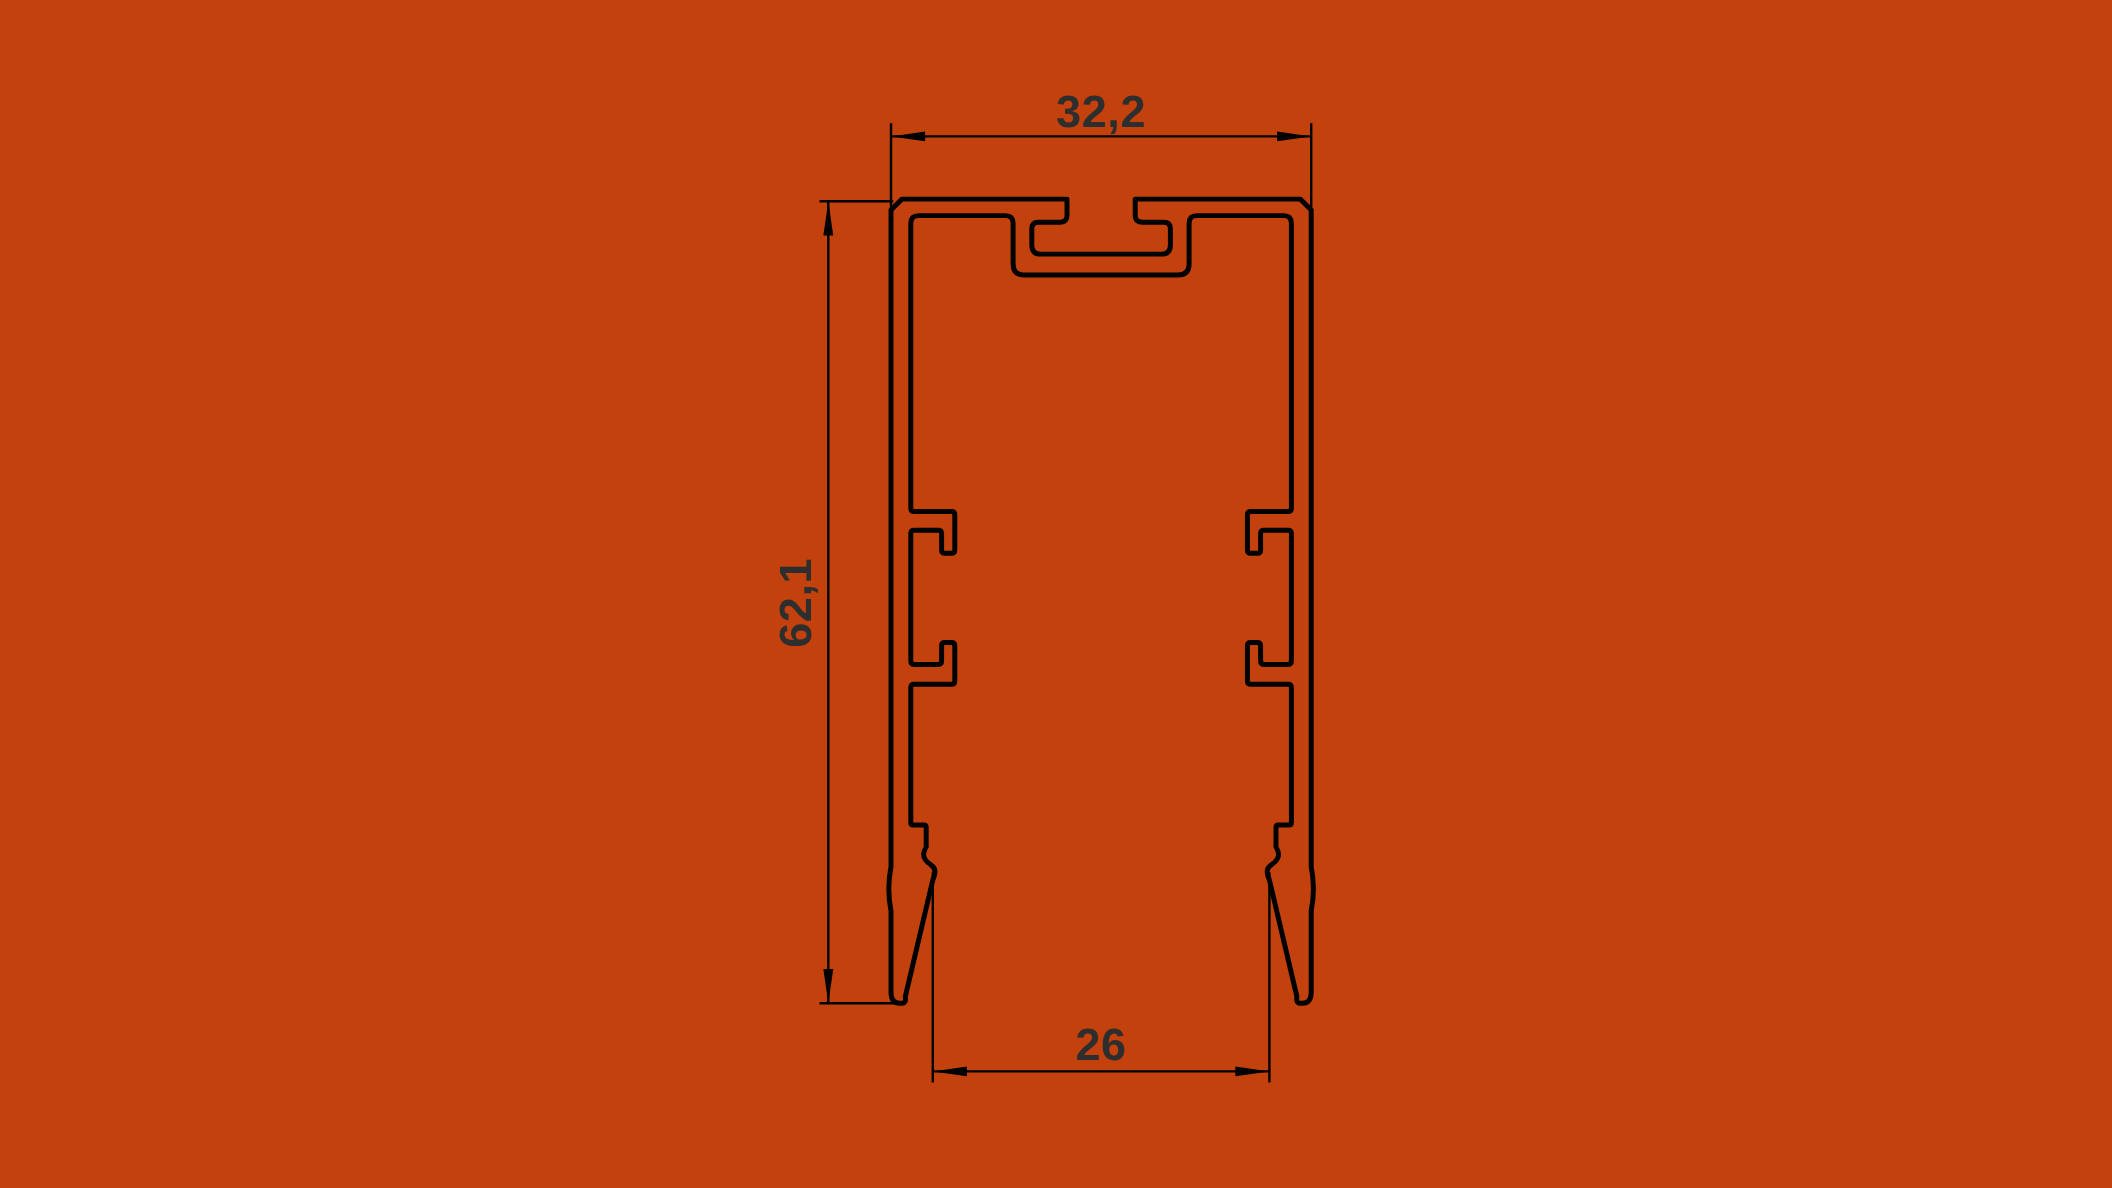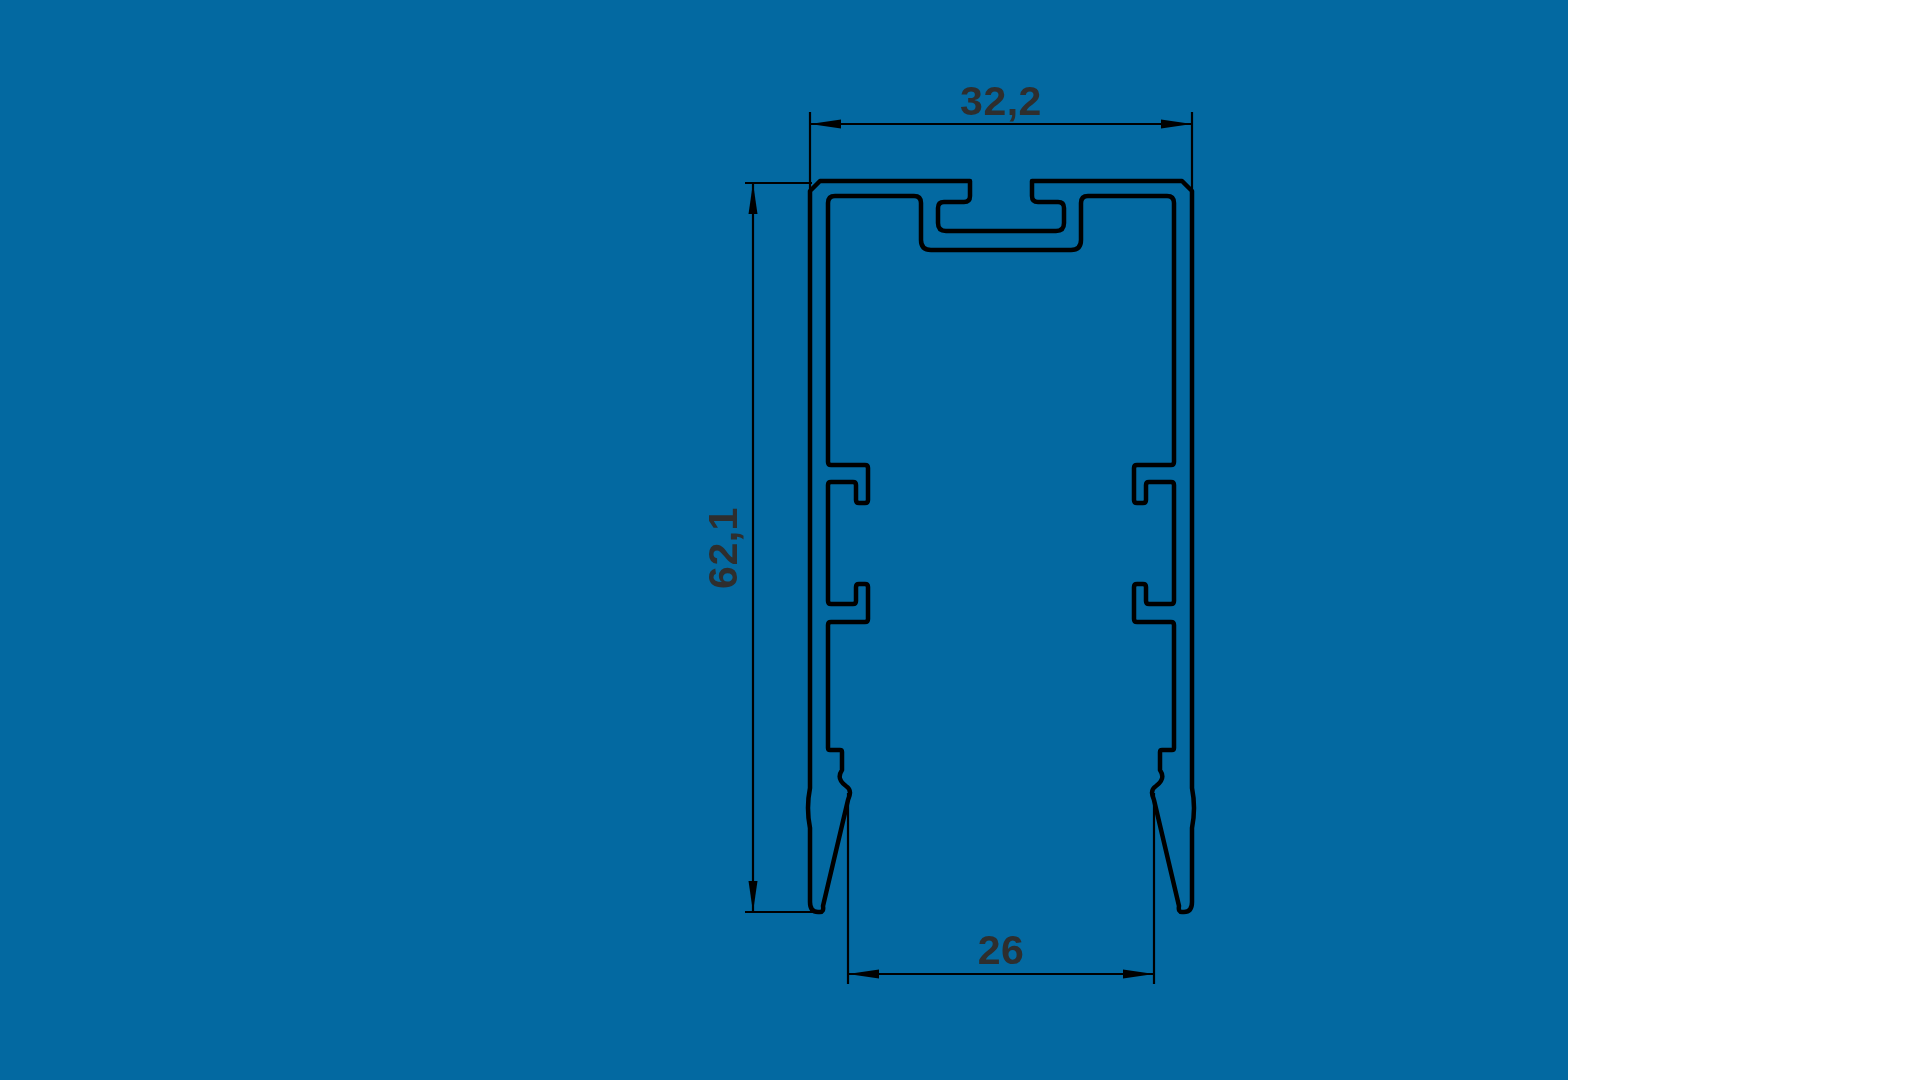--- a/index.html
+++ b/index.html
@@ -4,24 +4,24 @@
 <style>
   html, body {
     margin: 0;
     padding: 0;
     background: #ffffff;
     width: 100%;
     height: 100%;
     font-family: "Liberation Sans", sans-serif;
   }
   .stage {
-    width: 1568px;
+    width: 1920px;
     height: 1080px;
     position: relative;
-    background: #0369a1;
+    background: #c2410c;
     overflow: hidden;
     text-decoration: underline;
   }
   svg { display: block; }
   .profile {
     fill: none;
     stroke: #000000;
     stroke-width: 4.5;
     stroke-linejoin: round;
     stroke-linecap: round;

